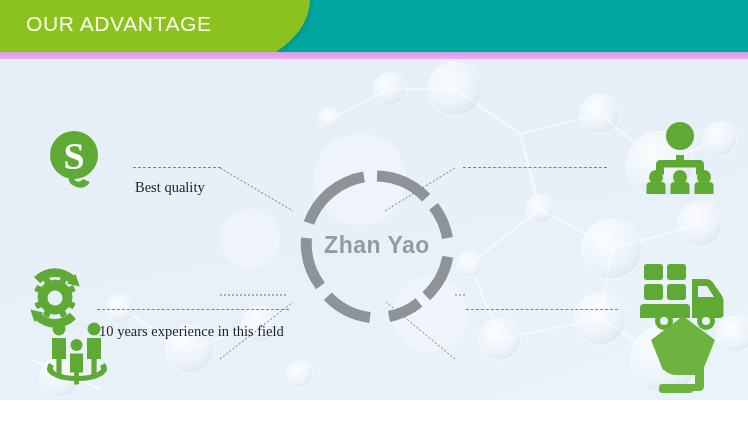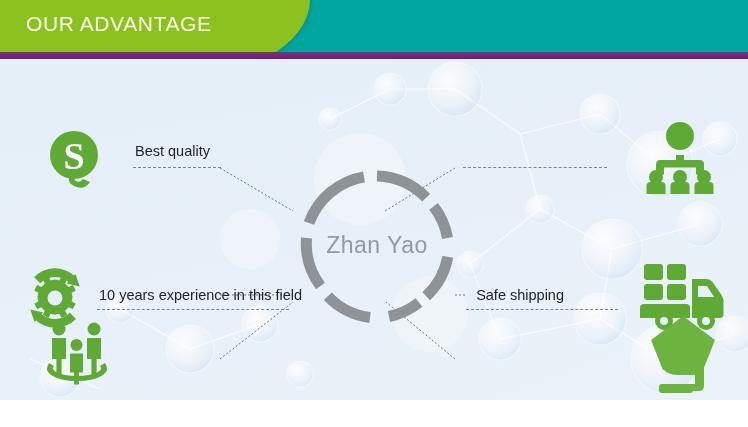--- a/index.html
+++ b/index.html
@@ -10,21 +10,21 @@
   body {
     width: 748px;
     height: 427px;
     overflow: hidden;
     font-family: "Liberation Serif", serif;
   }
   .page {
     position: relative;
     width: 748px;
     height: 427px;
-    background: #701a75;
+    background: #f0abfc;
     overflow: hidden;
   }
 
   
   .header {
     position: absolute;
     left: 0;
     top: 0;
     width: 748px;
     height: 52px;
@@ -92,29 +92,31 @@
     position: absolute;
     left: 0;
     top: 66px;
     width: 162px;
     text-align: center;
     font-family: "Liberation Sans", sans-serif;
     font-size: 23px;
     color: #949aa0;
     letter-spacing: 0.5px;
     white-space: nowrap;
+    font-weight: bold;
   }
 
   
   .feat {
     position: absolute;
     white-space: nowrap;
-    font-family: Liberation Sans, sans-serif;
+    font-family: Liberation Serif, serif;
     font-size: 14.5px;
     color: #20252b;
+    margin-top: 36px;
   }
   .feat-l { text-align: left; }
   .feat-r { text-align: right; }
 
   
   .rule {
     position: absolute;
     height: 0;
     border-top: 1px dashed #7b8592;
   }
@@ -298,21 +300,20 @@
           <path d="M4 45 h42 q4 0 4 4 v10 h-50 v-10 q0 -4 4 -4 z"></path>
           <path d="M52 20 h14 q4 0 6.5 3 l9 13 q2 3 2 6 v13 q0 4 -4 4 h-27.5 z"></path>
           <circle cx="24" cy="62" r="9"></circle>
           <circle cx="66" cy="62" r="9"></circle>
         </g>
         <circle cx="24" cy="62" r="4" fill="#e6f0f8"></circle>
         <circle cx="66" cy="62" r="4" fill="#e6f0f8"></circle>
         <path d="M58 27 h9 l7 11 h-16 z" fill="#e6f0f8"></path>
       </svg>
     </div>
-    <div class="feat feat-r" style="right:184px; top:228px;">Safe shipping</div>
     <div class="rule" style="left:466px; top:250px; width:152px;"></div>
 
     <div class="icon" style="left:645px; top:255px;">
       <svg width="76" height="82" viewBox="0 0 76 82">
         <g fill="#6cb33f">
           <path d="M38 2 L70 26 L58 56 L18 56 L6 26 Z
                    M38 11 L62 28.5 L53.5 49 L22.5 49 L14 28.5 Z"></path>
           <path d="M18 40 q-6 10 2 17 q5 4 12 4 h18 v9 h-34 v7 h38 q5 0 5 -5 v-22
                    q0 -6 -6 -6 h-17 q-6 0 -8 -4 z"></path>
           <rect x="14" y="70" width="34" height="9" rx="3"></rect>

